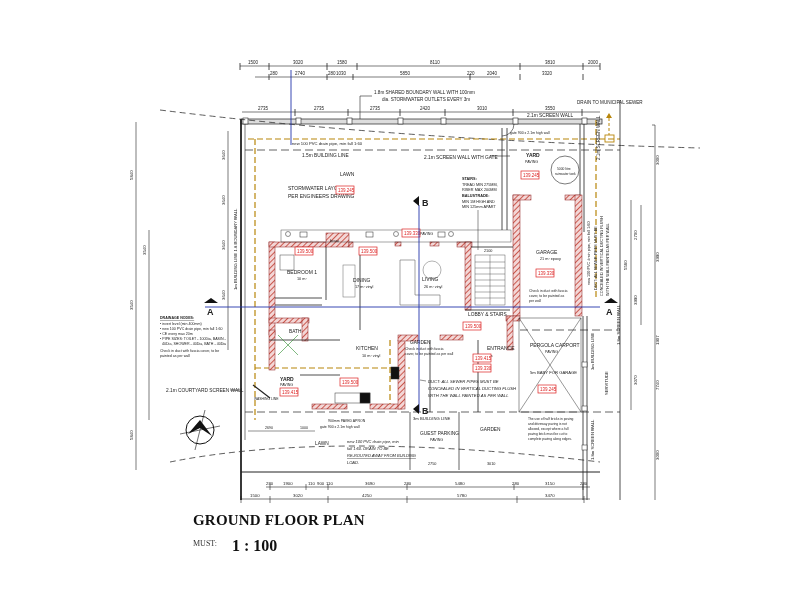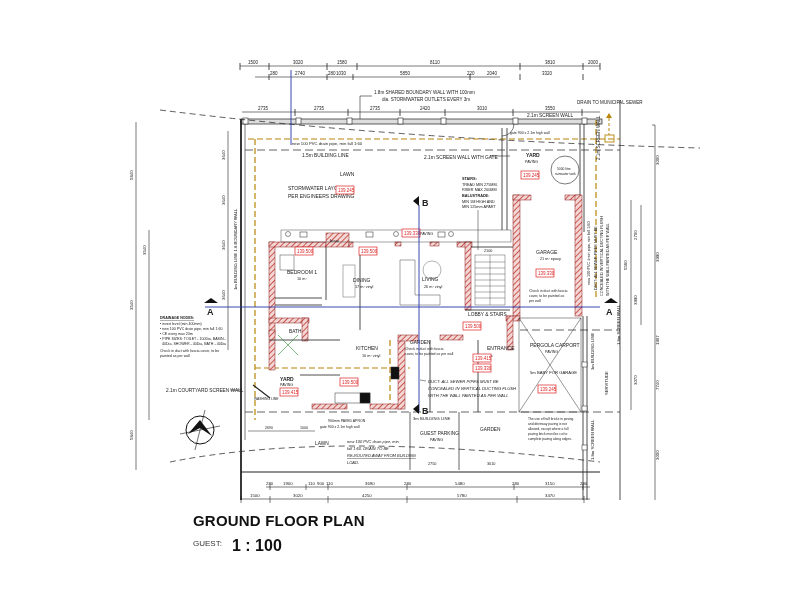--- a/index.html
+++ b/index.html
@@ -1,19 +1,19 @@
 <!DOCTYPE html>
 <html><head>
 <meta charset="utf-8">
 <style>
   html,body{margin:0;padding:0;background:#fff;}
   body{width:800px;height:600px;position:relative;overflow:hidden;font-family:"Liberation Sans",sans-serif;}
   svg{position:absolute;left:0;top:0;}
   .t{font-family:"Liberation Sans",sans-serif;fill:#222;}
-  .lbl{position:absolute;font-family:Liberation Sans, sans-serif;color:#111;white-space:nowrap;text-align:center;}
+  .lbl{position:absolute;font-family:Liberation Serif, serif;color:#111;white-space:nowrap;text-align:center;}
   .title{left:193px;top:512px;font-size:15px;font-weight:bold;letter-spacing:0.2px;}
   .scale-lbl{left:193px;top:539px;font-size:8px;color:#333;}
   .scale-val{left:232px;top:537px;font-size:16px;font-weight:bold;}
 </style>
 </head>
 <body>
 
 <svg width="800" height="600" viewBox="0 0 800 600">
   <defs>
     <pattern id="hatch" width="4" height="4" patternUnits="userSpaceOnUse" patternTransform="rotate(45)">
@@ -477,14 +477,14 @@
     <text x="580" y="485">280</text>
     <text x="250" y="497">1500</text>
     <text x="293" y="497">3020</text>
     <text x="362" y="497">4250</text>
     <text x="457" y="497">5780</text>
     <text x="545" y="497">3470</text>
   </g>
 </svg>
 
 <div class="lbl title">GROUND FLOOR PLAN</div>
-<div class="lbl scale-lbl">GUEST:</div>
+<div class="lbl scale-lbl">MUST:</div>
 <div class="lbl scale-val">1 : 100</div>
 
 </body></html>

